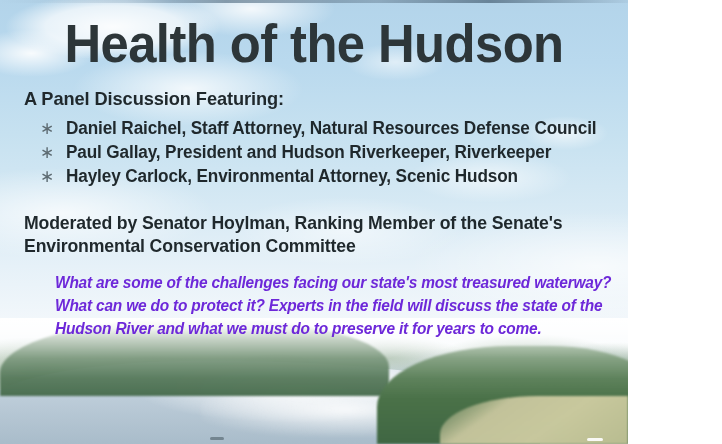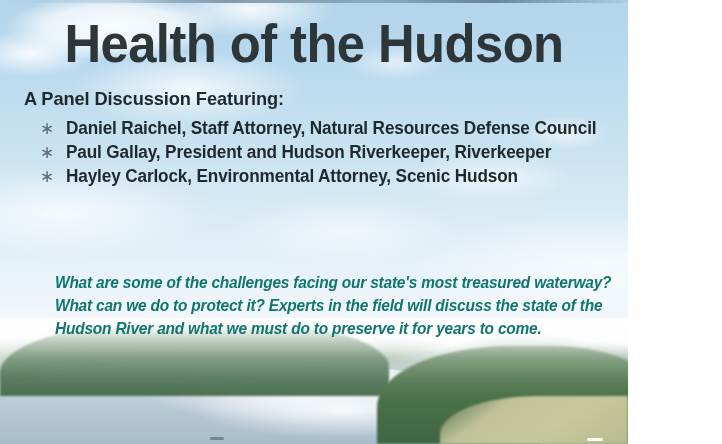--- a/index.html
+++ b/index.html
@@ -264,21 +264,21 @@
   }
   .blurb {
     position: absolute;
     top: 271px;
     left: 55px;
     right: 14px;
     font-size: 16px;
     line-height: 23px;
     font-weight: 700;
     font-style: italic;
-    color: #0f766e;
+    color: #6d28d9;
     letter-spacing: -0.2px;
   }
   .blurb .ln {
     display: block;
     transform: scaleX(.965);
     transform-origin: left center;
     white-space: nowrap;
   }
 </style>
 </head>
@@ -317,20 +317,24 @@
       <li>
         <span class="ast">∗</span>
         <span class="txt">Paul Gallay, President and Hudson Riverkeeper, Riverkeeper</span>
       </li>
       <li>
         <span class="ast">∗</span>
         <span class="txt">Hayley Carlock, Environmental Attorney, Scenic Hudson</span>
       </li>
     </ul>
 
+    <div class="moderated">
+      <span class="ln">Moderated by Senator Hoylman, Ranking Member of the Senate's</span>
+      <span class="ln">Environmental Conservation Committee</span>
+    </div>
 
     <div class="blurb">
       <span class="ln">What are some of the challenges facing our state's most treasured waterway?</span>
       <span class="ln">What can we do to protect it? Experts in the field will discuss the state of the</span>
       <span class="ln">Hudson River and what we must do to preserve it for years to come.</span>
     </div>
 
   </div>
 </div>
 

